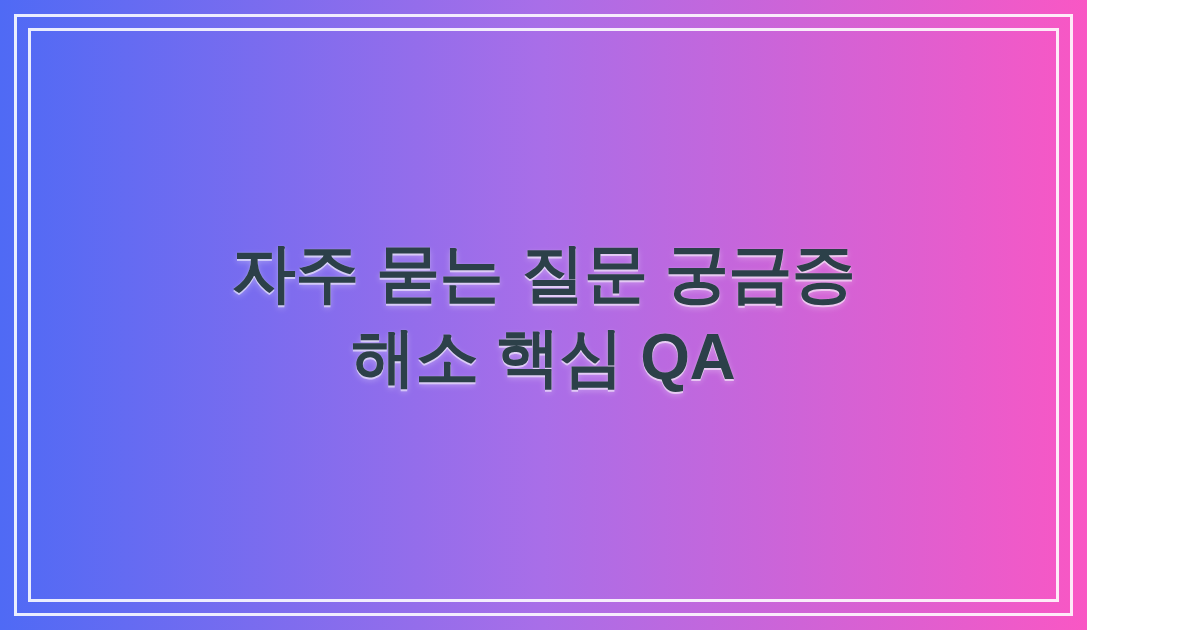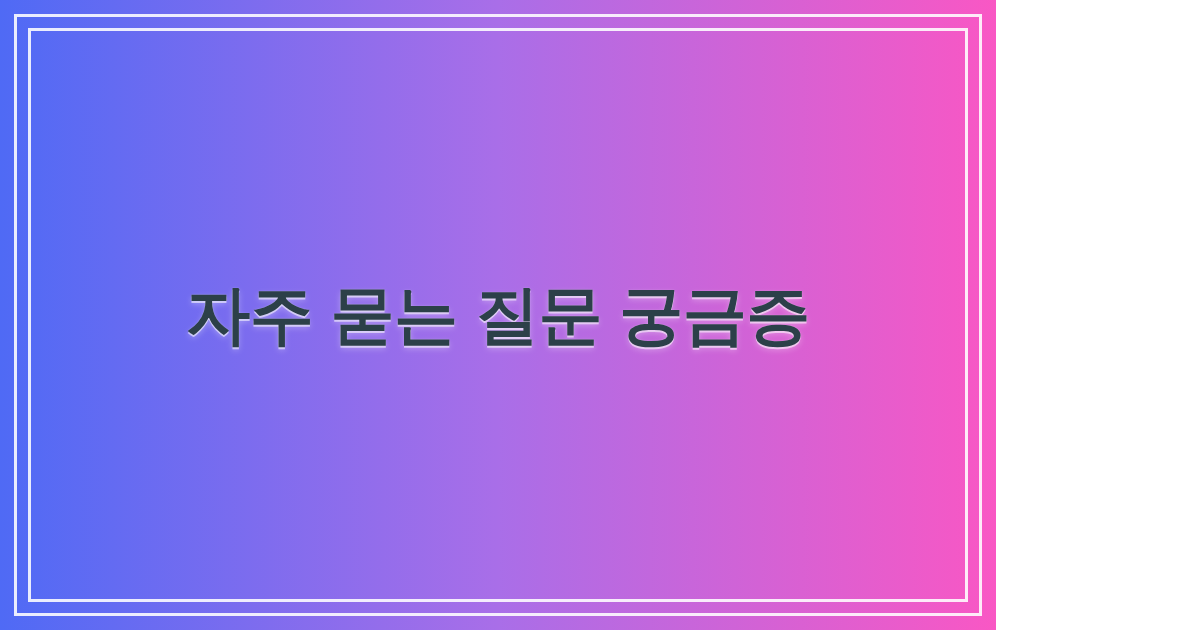--- a/index.html
+++ b/index.html
@@ -73,24 +73,25 @@
     color: var(--title-color, #2c4049);
     text-shadow:
        0 2px 0 rgba(255, 255, 255, 0.55),
        0 3px 6px rgba(255, 255, 255, 0.30),
        0 0 1px rgba(255, 255, 255, 0.45);
   }
 </style>
 </head>
 <body>
 
-<div class="og-card" style="--grad-from: #4f6af5; --grad-mid: #a96ee8; --grad-to: #f957c4; --title-color: #2c4049; width: 996px; height: 630px;">
+<div class="og-card" style="--grad-from: #4f6af5; --grad-mid: #a96ee8; --grad-to: #f957c4; --title-color: #2c4049; width: 1087px; height: 630px;">
 
   <div class="frame-outer" style="border-color: rgba(255, 255, 255, 0.88);"></div>
   <div class="frame-inner" style="border-color: rgba(255, 255, 255, 0.88);"></div>
 
   <div class="content">
     <h1 class="headline">
       <span>자주 묻는 질문 궁금증</span><br>
+      <span>해소 핵심 QA</span>
     </h1>
   </div>
 
 </div>
 
 </body></html>

